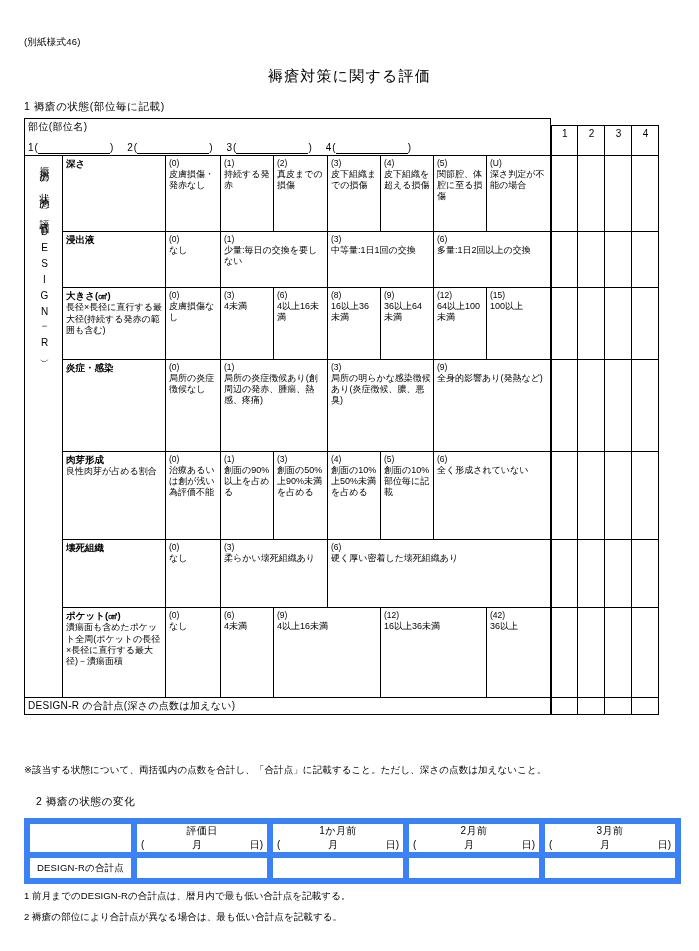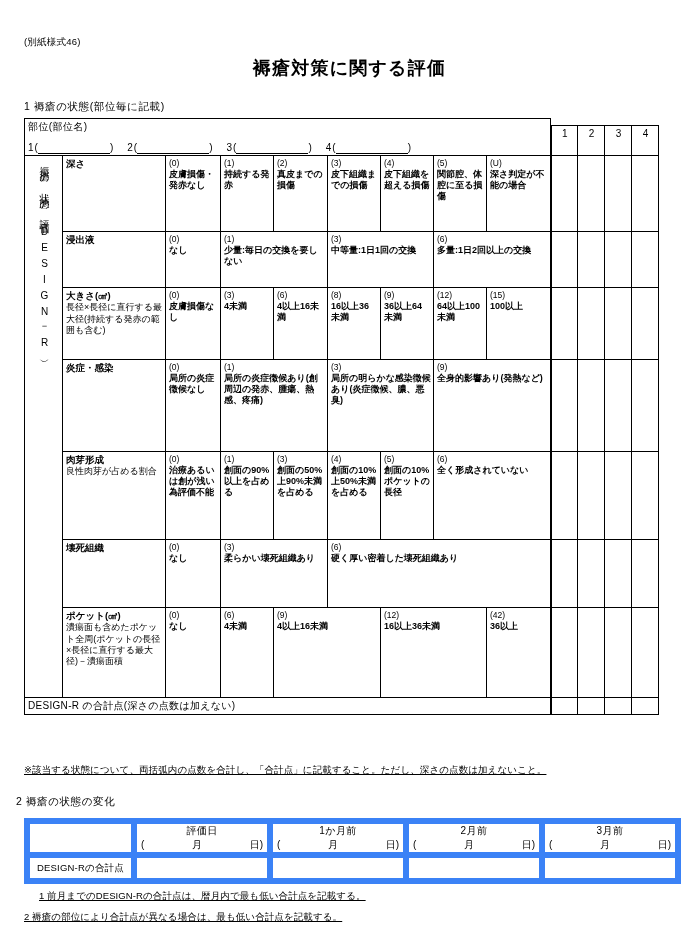--- a/index.html
+++ b/index.html
@@ -30,32 +30,32 @@
     position: absolute;
     left: 24px;
     top: 36px;
     font-size: 9.5px;
     letter-spacing: 0.2px;
   }
   .doc-title {
     position: absolute;
     left: 0;
     right: 0;
-    top: 56px;
+    top: 67px;
     text-align: center;
-    font-size: 18px;
-    font-weight: bold;
+    font-size: 15px;
+    font-weight: normal;
     letter-spacing: 1.2px;
   }
   .section-heading {
     font-size: 10.5px;
     letter-spacing: 0.6px;
   }
   #sec1-heading { position: absolute; left: 24px; top: 100px; }
-  #sec2-heading { position: absolute; left: 16px; top: 795px; }
+  #sec2-heading { position: absolute; left: 36px; top: 795px; }
 
   
   .main-table-wrap {
     position: absolute;
     left: 24px;
     top: 118px;
     width: 651px;
   }
   table.grid {
     border-collapse: collapse;
@@ -116,38 +116,37 @@
     letter-spacing: 5px;
     font-size: 10px;
     margin: 0 auto;
     white-space: nowrap;
     line-height: 1;
   }
 
   .item-name { font-size: 9.5px; font-weight: bold; line-height: 1.25; }
   .item-sub { font-size: 9px; font-weight: normal; line-height: 1.25; }
   .score-key { font-size: 8.5px; }
-  .score-txt { font-size: 9px; font-weight: bold; }
+  .score-txt { font-size: 9px; }
   .thick-top td { border-top: 2px solid #000; }
   .thick-left { border-left: 2px solid #000 !important; }
 
   .total-row td {
     border-top: 2px solid #000;
     vertical-align: middle;
     font-size: 10px;
     padding: 9px 6px;
     letter-spacing: .3px;
   }
 
   .note {
     position: absolute;
     left: 24px;
     font-size: 9.5px;
     letter-spacing: .1px;
-    text-decoration: underline;
   }
   #note-star { top: 764px; }
 
   
   .sub-table-wrap {
     position: absolute;
     left: 24px;
     top: 818px;
     width: 651px;
   }
@@ -181,21 +180,21 @@
     padding: 0 4px;
   }
   .rowlabel {
     text-align: center;
     font-size: 9.5px;
     padding: 6px 2px;
     letter-spacing: .2px;
   }
   .empty-val { height: 20px; }
 
-  #note-1 { top: 890px; margin-left: 15px; }
+  #note-1 { top: 890px; }
   #note-2 { top: 911px; }
 </style>
 </head>
 <body>
 
 <div class="page">
 
   <div class="form-code">(別紙様式46)</div>
   <div class="doc-title">褥瘡対策に関する評価</div>
   <div class="section-heading" id="sec1-heading">1  褥瘡の状態(部位毎に記載)</div>
@@ -409,21 +408,21 @@
         <td>
               <div class="score-key">(3)</div>
               <div class="score-txt">創面の50%上90%未満を占める</div>
             </td>
         <td>
               <div class="score-key">(4)</div>
               <div class="score-txt">創面の10%上50%未満を占める</div>
             </td>
         <td>
               <div class="score-key">(5)</div>
-              <div class="score-txt">創面の10%ポケットの長径</div>
+              <div class="score-txt">創面の10%部位毎に記載</div>
             </td>
         <td colspan="2">
               <div class="score-key">(6)</div>
               <div class="score-txt">全く形成されていない</div>
             </td>
         <td class="thick-left"></td>
         <td></td>
         <td></td>
         <td></td>
       </tr>

